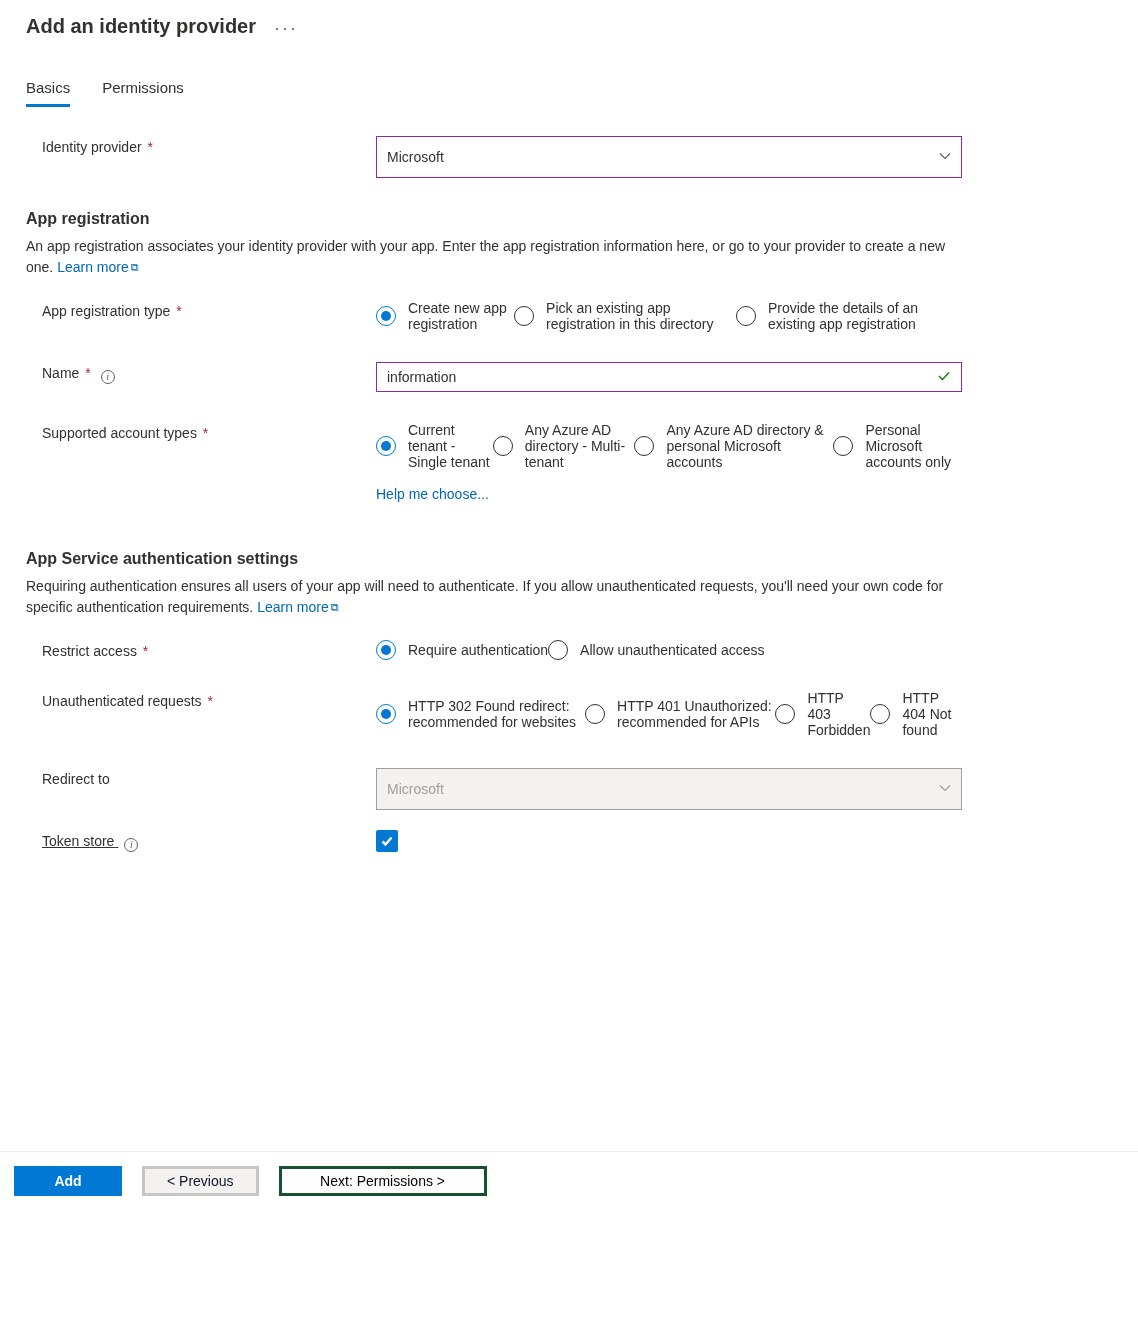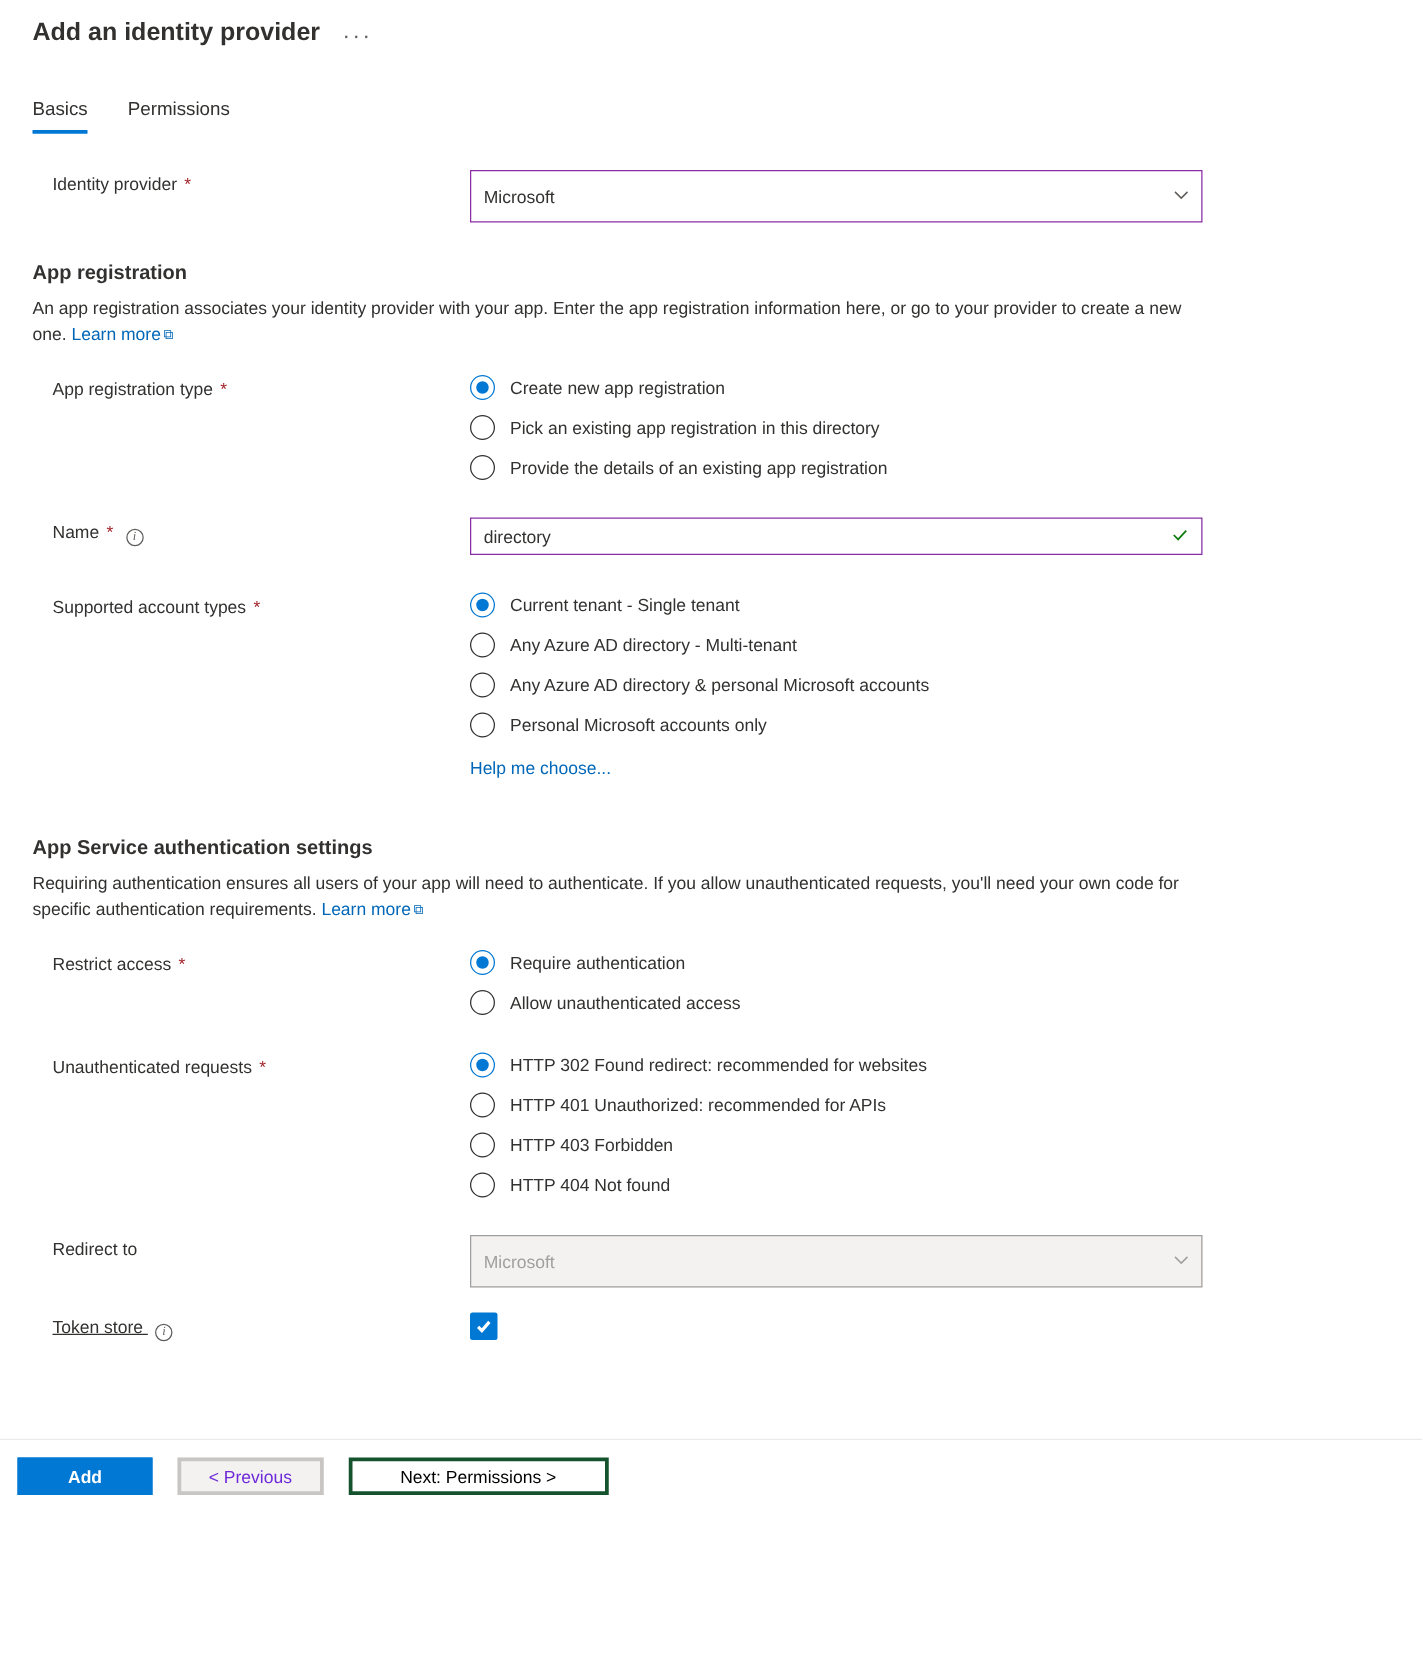--- a/index.html
+++ b/index.html
@@ -128,21 +128,21 @@
     max-width: 940px;
   }
   a.link { color: #0067b8; text-decoration: none; }
   .ext-icon {
     display: inline-block;
     margin-left: 2px;
     font-size: 11px;
     vertical-align: 1px;
   }
 
-  .radio-group { display: flex; flex-direction: column; gap: 12px; }
+  .radio-group { display: flex; flex-direction: row; }
   .radio-item { display: flex; align-items: center; gap: 12px; cursor: pointer; }
   .radio {
     width: 20px; height: 20px;
     border: 1px solid #323130;
     border-radius: 50%;
     flex-shrink: 0;
     display: flex; align-items: center; justify-content: center;
   }
   .radio.selected { border-color: #0078d4; }
   .radio.selected::after {
@@ -187,21 +187,21 @@
   .btn.primary {
     background: #0078d4;
     border-color: #0078d4;
     color: #fff;
     font-weight: 600;
     min-width: 108px;
   }
   .btn.disabled {
     background: #f3f2f1;
     border-color: #c8c6c4;
-    color: #6d28d9;
+    color: #0f172a;
     cursor: default;
   }
   .btn.outline { min-width: 208px; }
 
   .gap-lg { margin-top: 30px; }
 </style>
 </head>
 <body>
 
 <div class="page">
@@ -259,21 +259,21 @@
     </div>
   </div>
 
   <div class="form-row gap-lg">
     <div class="label-col">
       <span>Name</span><span class="req"> *</span>
       <span class="info-icon">i</span>
     </div>
     <div class="control-col">
       <div class="textbox">
-        <span>directory</span>
+        <span>information</span>
         <span class="check-green">
           <svg width="14" height="14" viewBox="0 0 14 14">
               <path d="M2 7 L5.5 10.5 L12 3.5" stroke="#107c10" stroke-width="1.4" fill="none"></path>
             </svg>
         </span>
       </div>
     </div>
   </div>
 
   <div class="form-row gap-lg">

